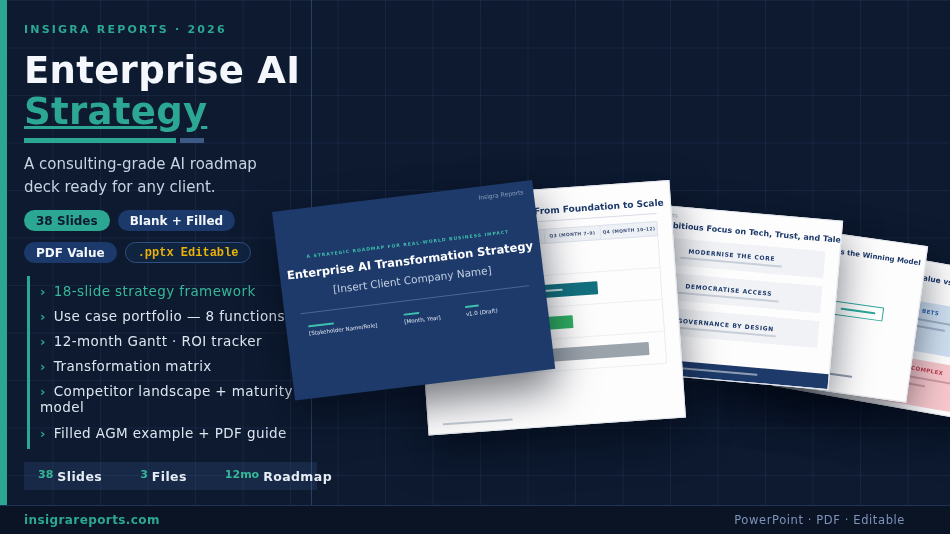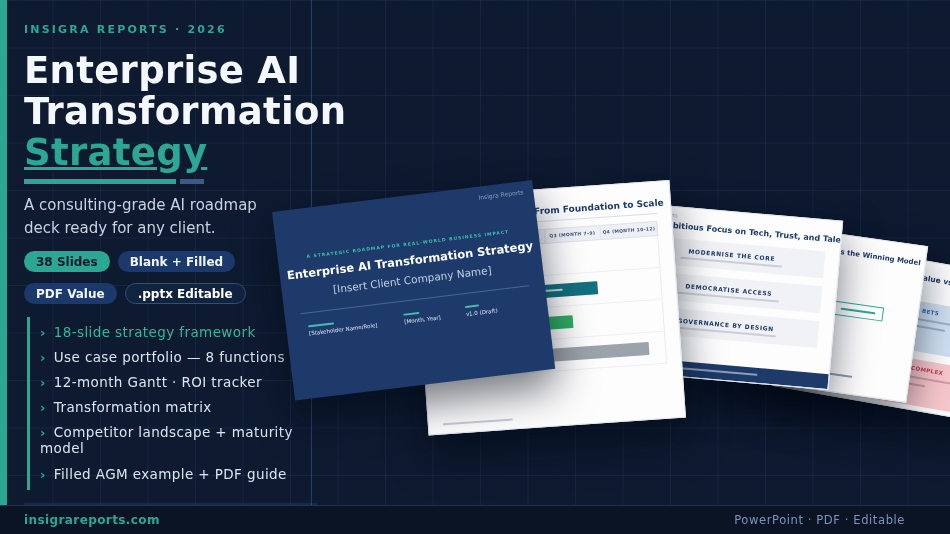--- a/index.html
+++ b/index.html
@@ -18,21 +18,21 @@
   h1.title .t-accent{color:var(--accent,#2CA794);text-decoration:underline;}
   .underline{margin-top:6px;height:5px;display:flex;gap:4px;}
   .underline .seg-teal{width:152px;height:5px;background:var(--accent,#2CA794);}
   .underline .seg-blue{width:24px;height:5px;background:#3B5A85;}
   .subtitle{margin:10px 0 0 0;font-size:15px;line-height:23px;color:#C7D3E3;}
   .badges{display:flex;gap:8px;margin-top:11px;}
   .pill{height:21px;display:inline-flex;align-items:center;padding:0 12px;border-radius:11px;
     font-size:12px;font-weight:bold;white-space:nowrap;}
   .pill.teal{background:var(--accent,#2CA794);color:#0D1A30;}
   .pill.navy{background:#1B3A6B;color:#F2F6FB;}
-  .pill.outline{background:#10233F;color:#ffffff;border:1px solid #2E5080;}
+  .pill.outline{background:#10233F;color:#eab308;border:1px solid #2E5080;font-family:Liberation Mono, monospace;}
   .features{list-style:none;margin:13px 0 0 3px;padding:2px 0 4px 0;border-left:3px solid var(--accent,#2CA794);}
   .features li{padding:4.6px 0 4.6px 10px;font-size:13.5px;color:#DDE5F0;letter-spacing:.4px;}
   .features li .chev{color:var(--accent,#2CA794);font-weight:bold;margin-right:8px;font-size:13px;}
   .features li.hl .f-label{color:#36B798;}
   .stats{margin-top:13px;width:293px;height:28px;background:rgba(59,94,148,.22);display:flex;align-items:center;gap:38px;padding:0 14px;}
   .stat{display:flex;align-items:baseline;gap:4px;}
   .stat .num{font-size:11px;font-weight:bold;color:#36B798;transform:translateY(-3px);display:inline-block;}
   .stat .lab{font-size:12.5px;font-weight:bold;color:#E6ECF5;letter-spacing:.4px;}
 
   .deck{position:absolute;left:0;top:0;width:950px;height:534px;pointer-events:none;}
@@ -127,21 +127,20 @@
 <body>
 
 <div class="stage">
   <div class="vline-bright"></div>
   <div class="left-accent"></div>
 
   <main class="left-col">
     <div class="eyebrow">INSIGRA REPORTS  ·  2026</div>
     <h1 class="title">
       <span style="display:block">Enterprise AI</span>
-      <span style="display:block">Transformation</span>
       <span style="display:block" class="t-accent">Strategy</span>
     </h1>
     <div class="underline">
       <span class="seg-teal"></span>
       <span class="seg-blue"></span>
     </div>
     <p class="subtitle">
       <span style="display:block">A consulting-grade AI roadmap</span>
       <span style="display:block">deck ready for any client.</span>
     </p>

